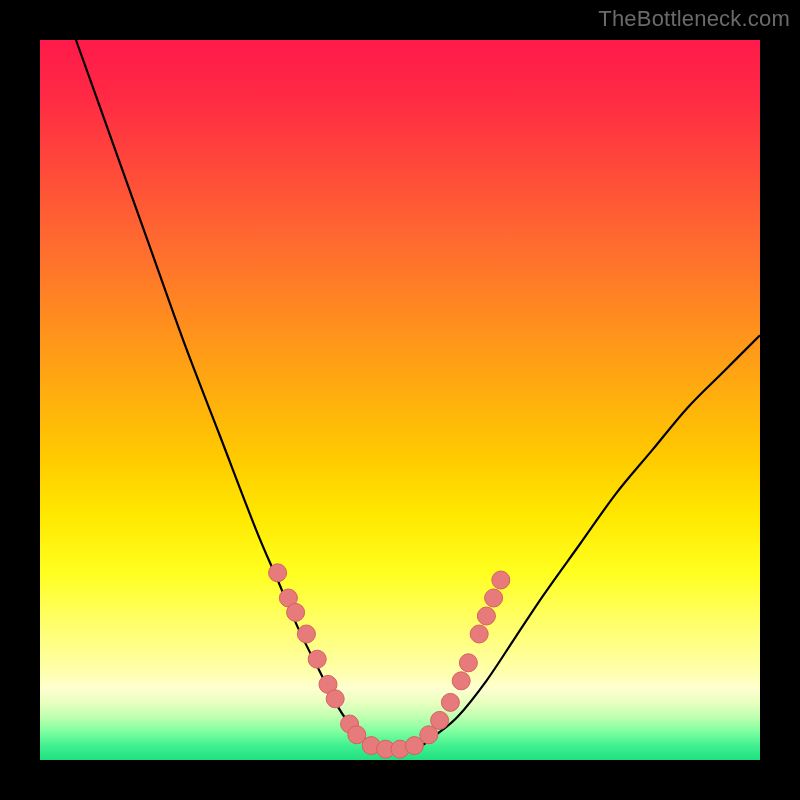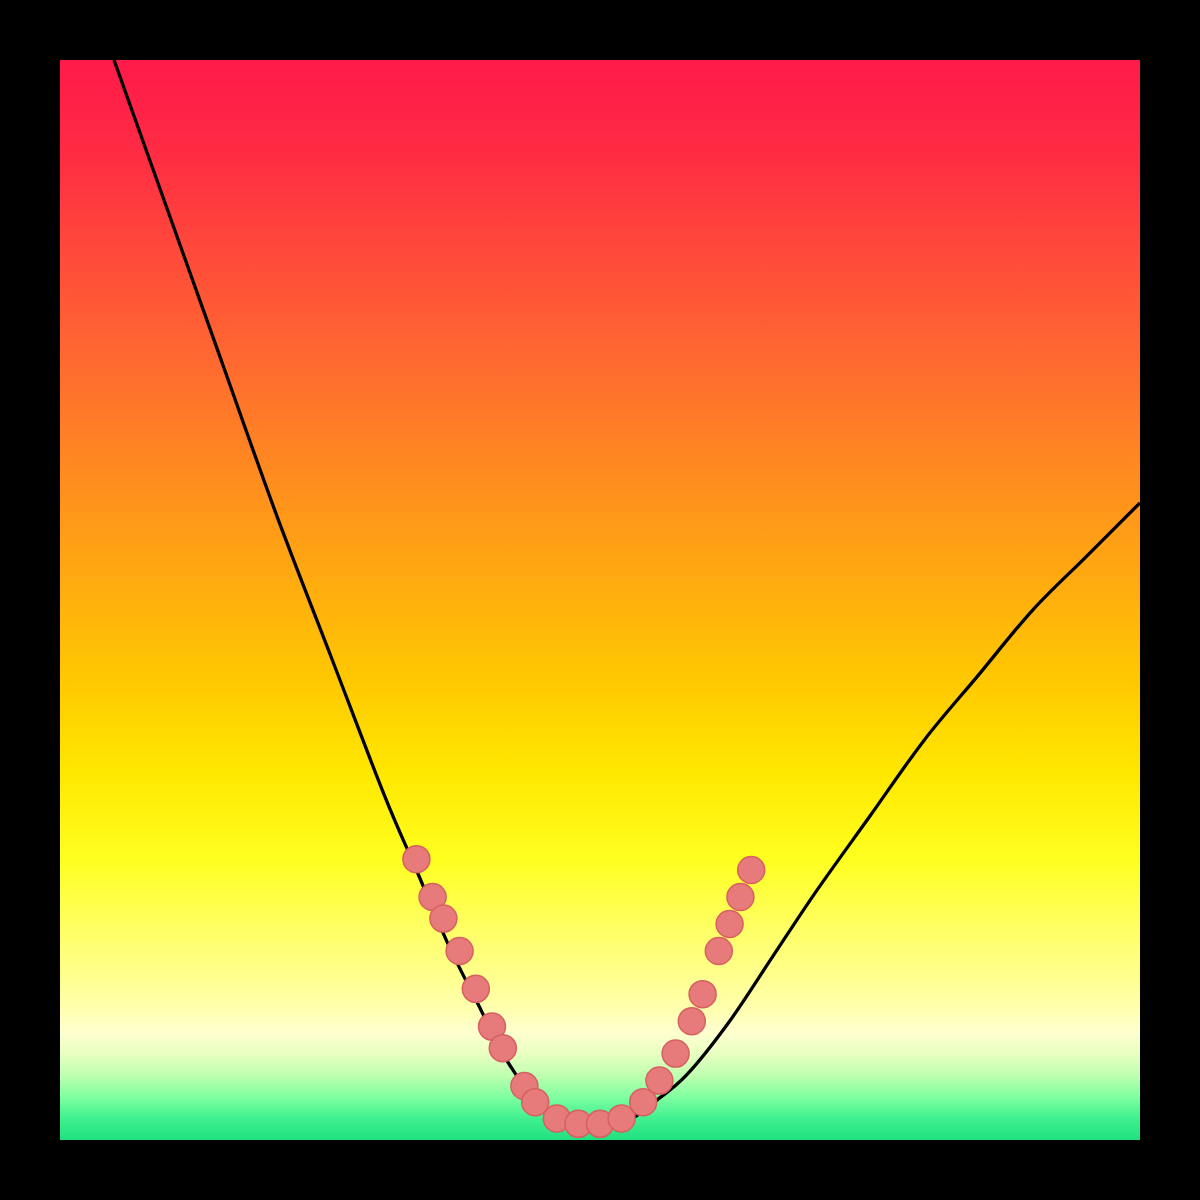--- a/index.html
+++ b/index.html
@@ -58,20 +58,21 @@
     top: 0;
     width: 720px;
     height: 720px;
     overflow: visible;
   }
 </style>
 </head>
 <body>
 
 <div class="container">
+  <div class="watermark">TheBottleneck.com</div>
   <div class="plot-area">
     <svg class="overlay" viewBox="0 0 720 720">
       <g id="curve-layer">
           <path d="M 36 0 C 42 16.799999999999994 60 67.19999999999996 72 100.79999999999995 C 84 134.39999999999995 96 168 108 201.60000000000002 C 120 235.20000000000005 132 270.00000000000006 144 302.40000000000003 C 156 334.8 168 364.8 180 396 C 192 427.2 206.4 465.6 216 489.6 C 225.6 513.6 230.40000000000003 523.2 237.60000000000002 540 C 244.8 556.8 252 574.8 259.2 590.4 C 266.4 606 274.8 621.6 280.8 633.6 C 286.8 645.6 290.4 654 295.2 662.4 C 300 670.8 304.8 678 309.6 684 C 314.40000000000003 690 319.2 694.8 324 698.4 C 328.8 702 333.59999999999997 703.8 338.4 705.6 C 343.2 707.4000000000001 348 708.6 352.8 709.2 C 357.6 709.8000000000001 362.4 709.8000000000001 367.2 709.2 C 372 708.6 376.8 708 381.6 705.6 C 386.40000000000003 703.2 390.00000000000006 699.5999999999999 396.00000000000006 694.8 C 402.00000000000006 690 409.2 685.8 417.59999999999997 676.8 C 425.99999999999994 667.8 436.79999999999995 654 446.4 640.8 C 456 627.5999999999999 465.6 612 475.20000000000005 597.6 C 484.80000000000007 583.2 493.19999999999993 570 503.99999999999994 554.4 C 514.8 538.8 528 520.8 540 504 C 552 487.2 564 469.20000000000005 576 453.6 C 588 438 600 424.79999999999995 612 410.4 C 624 396 636 380.4 648 367.2 C 660 354 672 343.2 684 331.2 C 696 319.2 714 301.20000000000005 720 295.20000000000005" stroke="#000000" stroke-width="2.2" fill="none"></path>
         </g>
       <g id="marker-layer">
           <circle cx="237.60000000000002" cy="532.8" r="9" fill="#e77a7a" stroke="#d76060" stroke-width="1"></circle>
           <circle cx="248.39999999999998" cy="558" r="9" fill="#e77a7a" stroke="#d76060" stroke-width="1"></circle>
           <circle cx="255.6" cy="572.4" r="9" fill="#e77a7a" stroke="#d76060" stroke-width="1"></circle>
           <circle cx="266.4" cy="594" r="9" fill="#e77a7a" stroke="#d76060" stroke-width="1"></circle>

